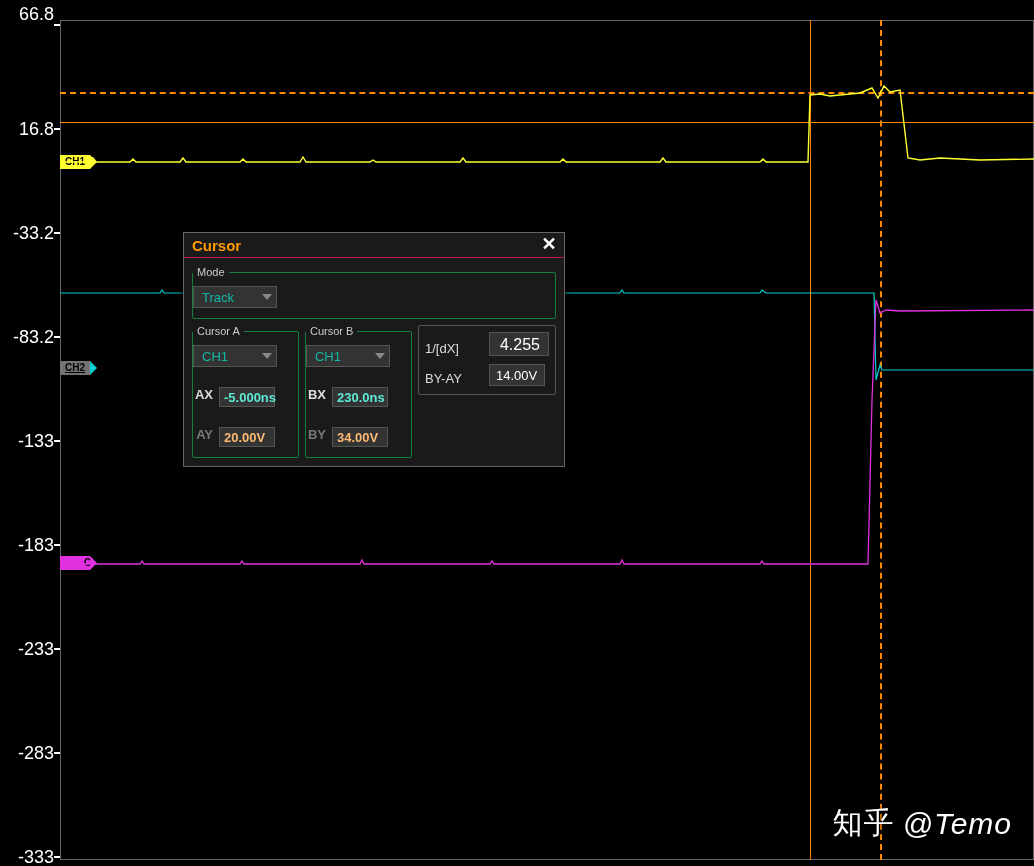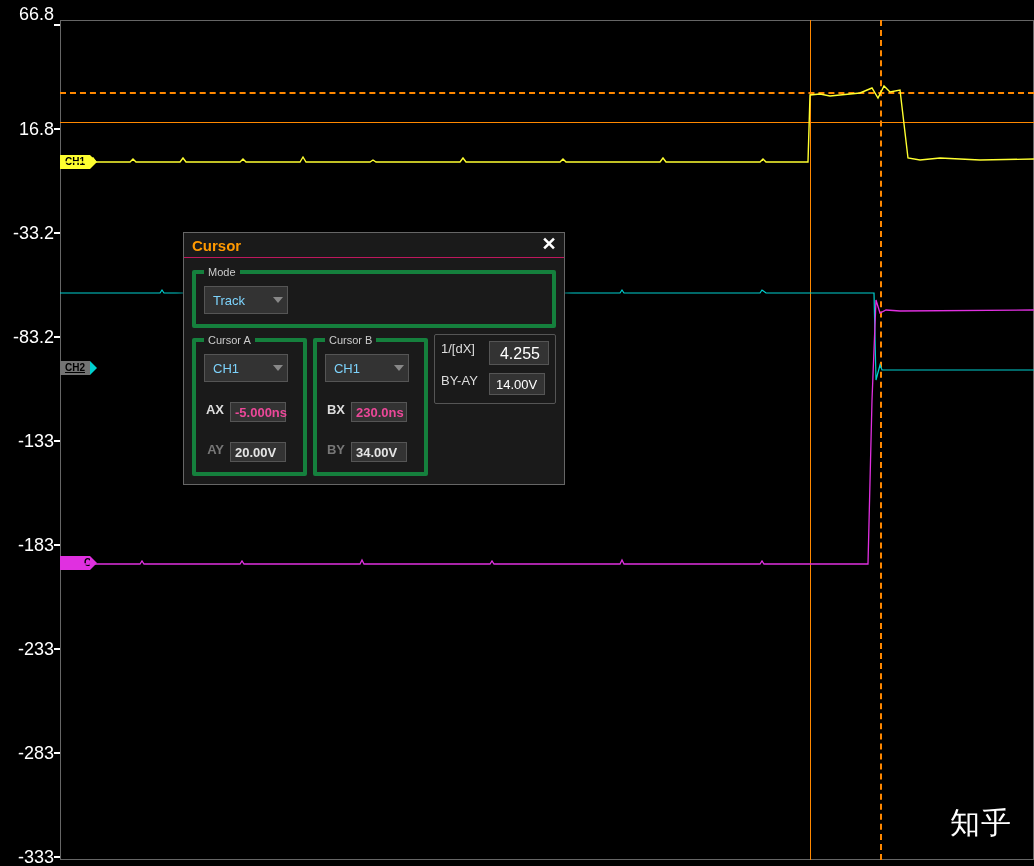--- a/index.html
+++ b/index.html
@@ -72,56 +72,56 @@
     padding:3px 6px 3px 8px;
     font-size:15px; font-weight:bold; color:#ff9900;
     border-bottom:1px solid #be185d;
   }
   .cp-close {
     width:18px; height:18px; font-size:18px; line-height:16px;
     text-align:center; color:#fff; cursor:pointer;
   }
   .cp-body { padding:8px; }
   fieldset {
-    border:4px solid #15803d; border-radius:2px;
-    padding:8px 8px 10px; margin-bottom:6px;
+    border:1px solid #15803d; border-radius:2px;
+    padding:8px 0 10px; margin-bottom:6px;
   }
   fieldset legend {
     font-size:11px; color:#ccc; padding:0 4px;
   }
   .cp-row { display:flex; gap:6px; }
   .cp-col { flex:1; }
   .cp-col fieldset { margin-bottom:0; height:100%; }
   .combo {
     display:flex; align-items:center; justify-content:space-between;
     background:#333; border:1px solid #555;
-    width:84px; height:28px; padding:0 4px 0 8px;
-    font-size:13px; color:#7dd3fc; position:relative;
+    width:84px; height:22px; padding:0 4px 0 8px;
+    font-size:13px; color:#14b8a6; position:relative;
   }
   .combo .arrow {
     width:0; height:0; border-left:5px solid transparent;
     border-right:5px solid transparent; border-top:6px solid #888;
   }
   .fld {
     display:flex; align-items:flex-start; gap:6px; margin-top:20px;
     font-size:13px; color:#ddd;font-weight:bold;
   }
   .fld.dim { color:#777; }
   .fld-lbl { width:20px; text-align:right; }
   .fld-val {
     background:#333; border:1px solid #555;
     width:56px; height:20px; line-height:20px;
-    padding:0 4px; font-size:13px; color:#ec4899;
-  }
-  .fld.dim .fld-val { color:#e5e5e5; }
+    padding:0 4px; font-size:13px; color:#5eead4;
+  }
+  .fld.dim .fld-val { color:#fdba74; }
   .calc-box {
     border:1px solid #555; padding:6px 6px 8px; border-radius:2px;
   }
   .calc-row {
-    display:flex; align-items:flex-start; gap:6px;
+    display:flex; align-items:flex-end; gap:22px;
     font-size:13px; color:#ddd; margin-top:8px;
   }
   .calc-row:first-child { margin-top:0; }
   .calc-lbl { width:42px; }
   .calc-val {
     background:#333; border:1px solid #555;
     min-width:56px; height:22px; line-height:22px;
     padding:0 6px; font-size:13px; color:#fff;
   }
   .calc-val.big { font-size:16px; padding:0 8px 0 10px; height:24px; line-height:24px; }
@@ -241,13 +241,14 @@
             <span class="calc-val">14.00V</span>
           </div>
         </div>
       </div>
     </div>
   </div>
 </div>
 
 <div class="watermark">
   <span class="zhi-glyph">知乎</span>
+  <span>@Temo</span>
 </div>
 
 </body></html>

